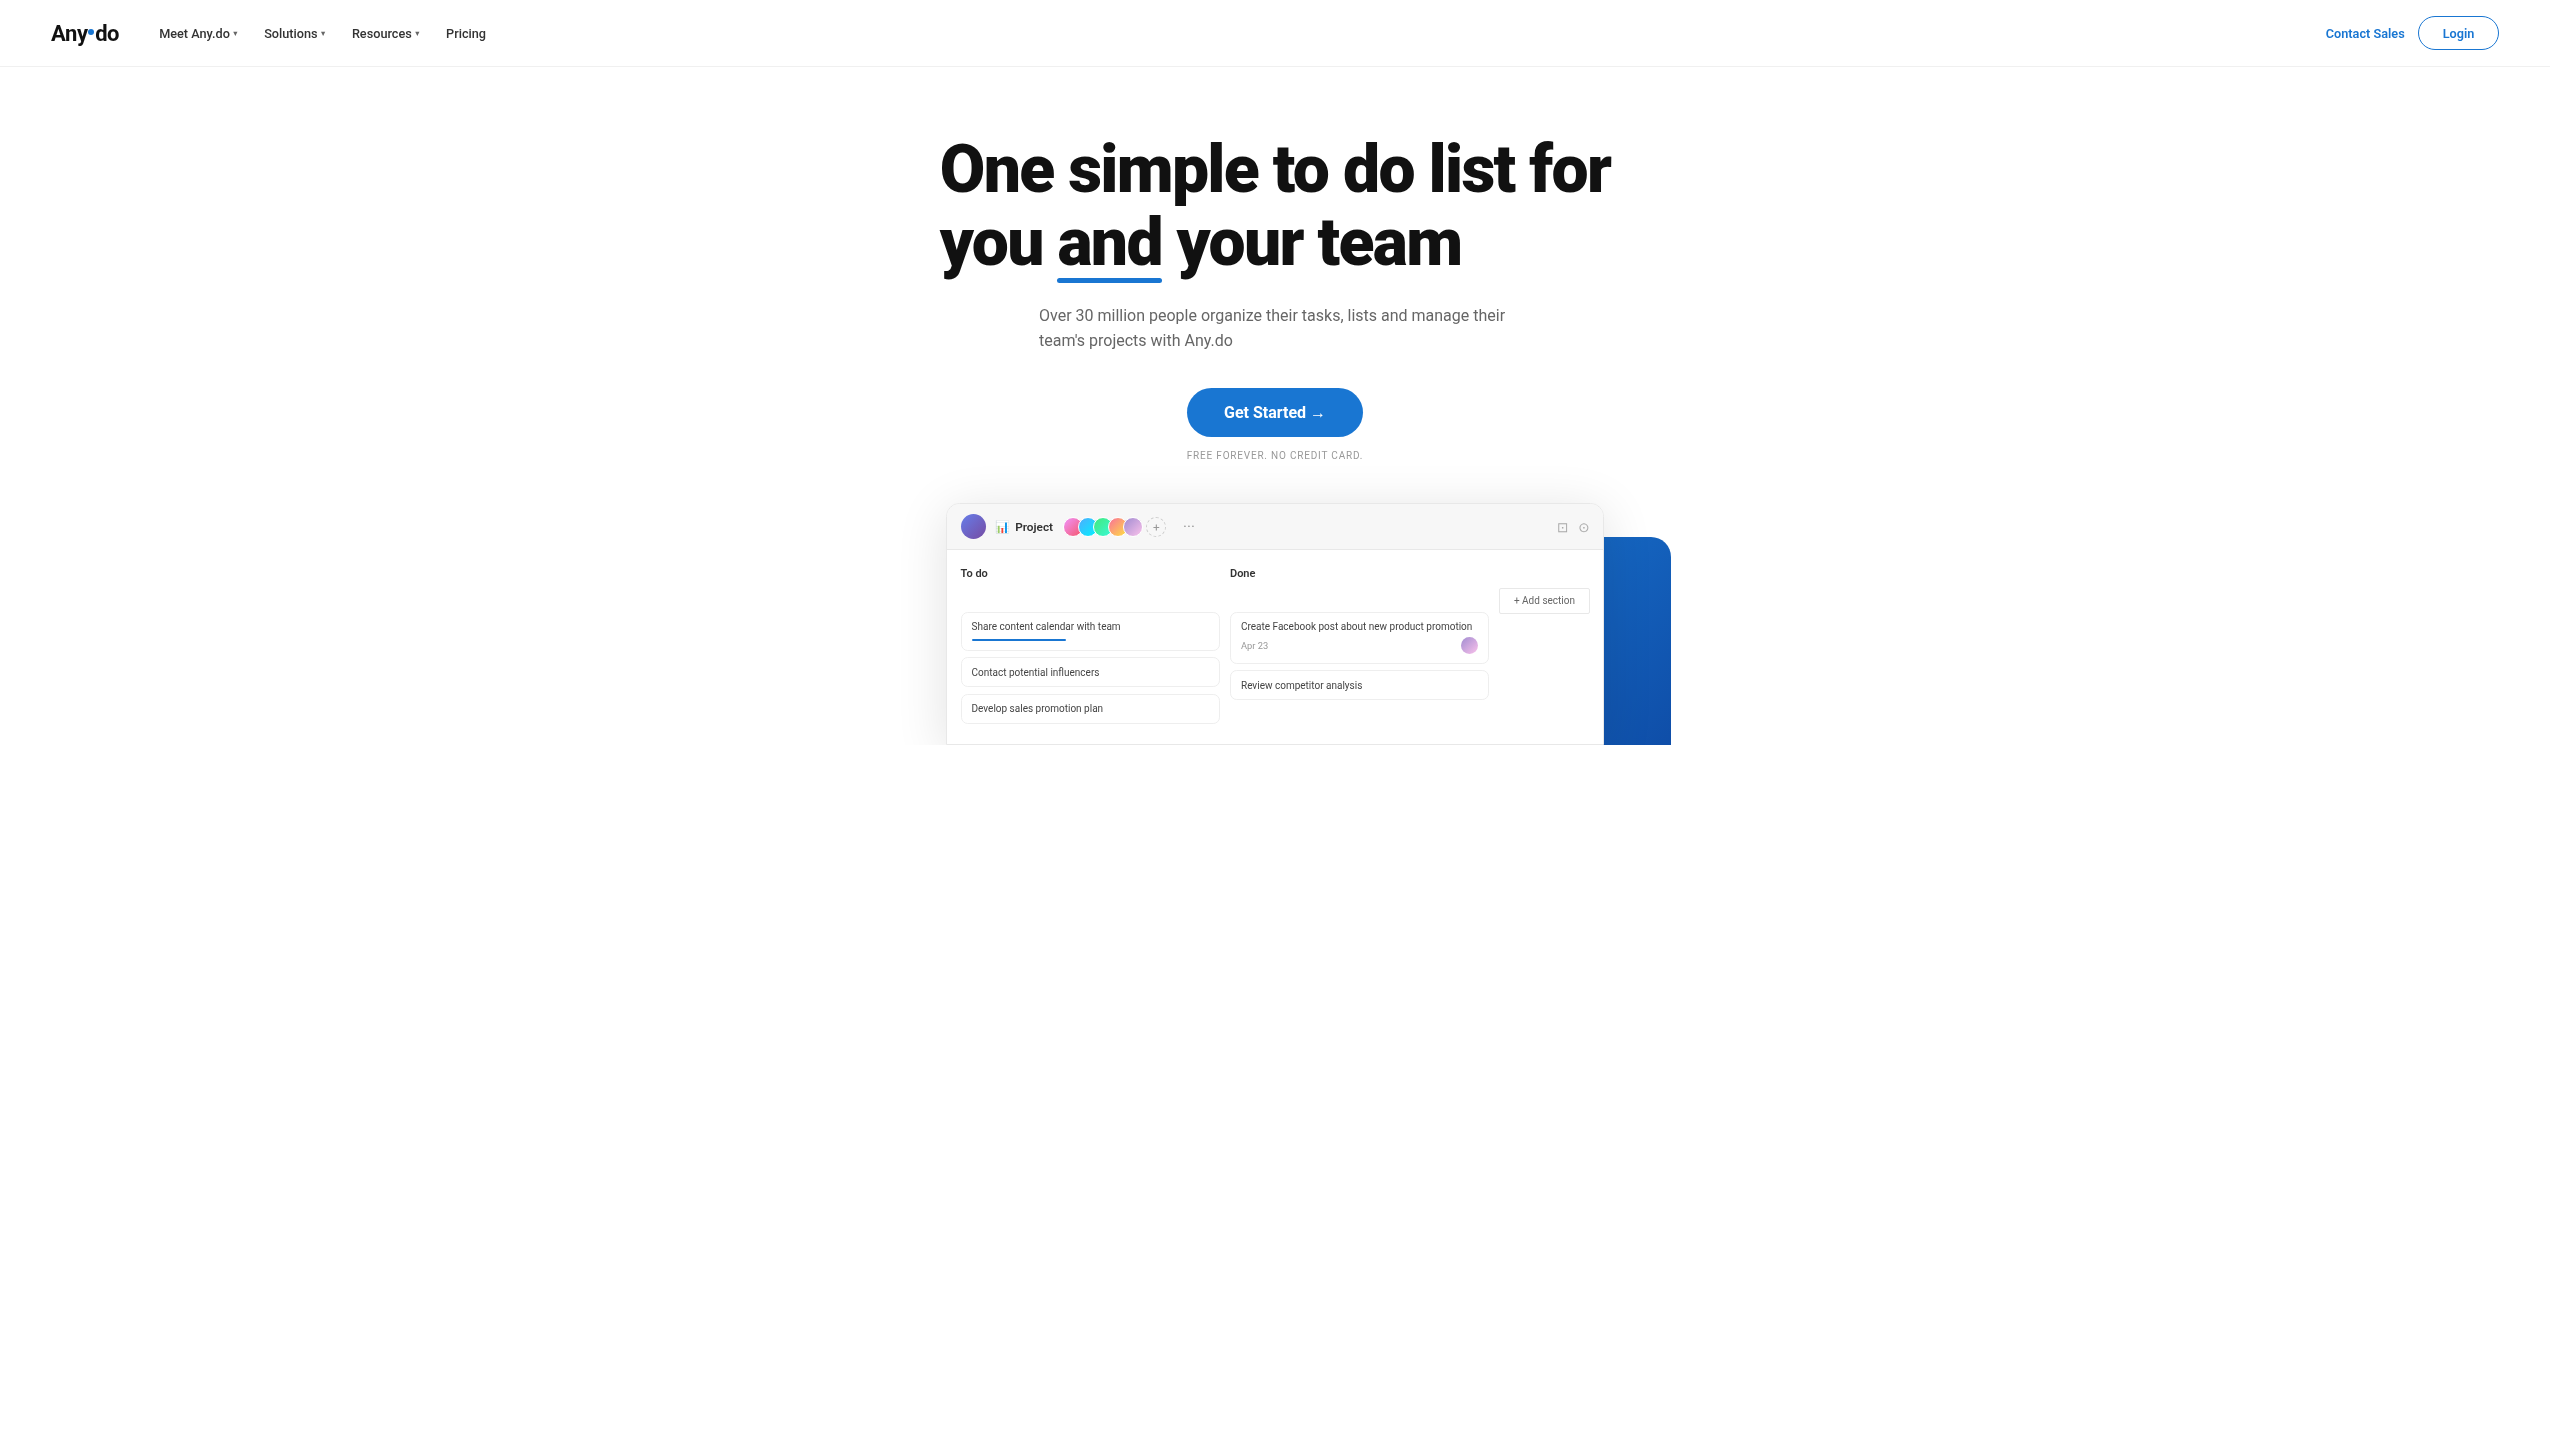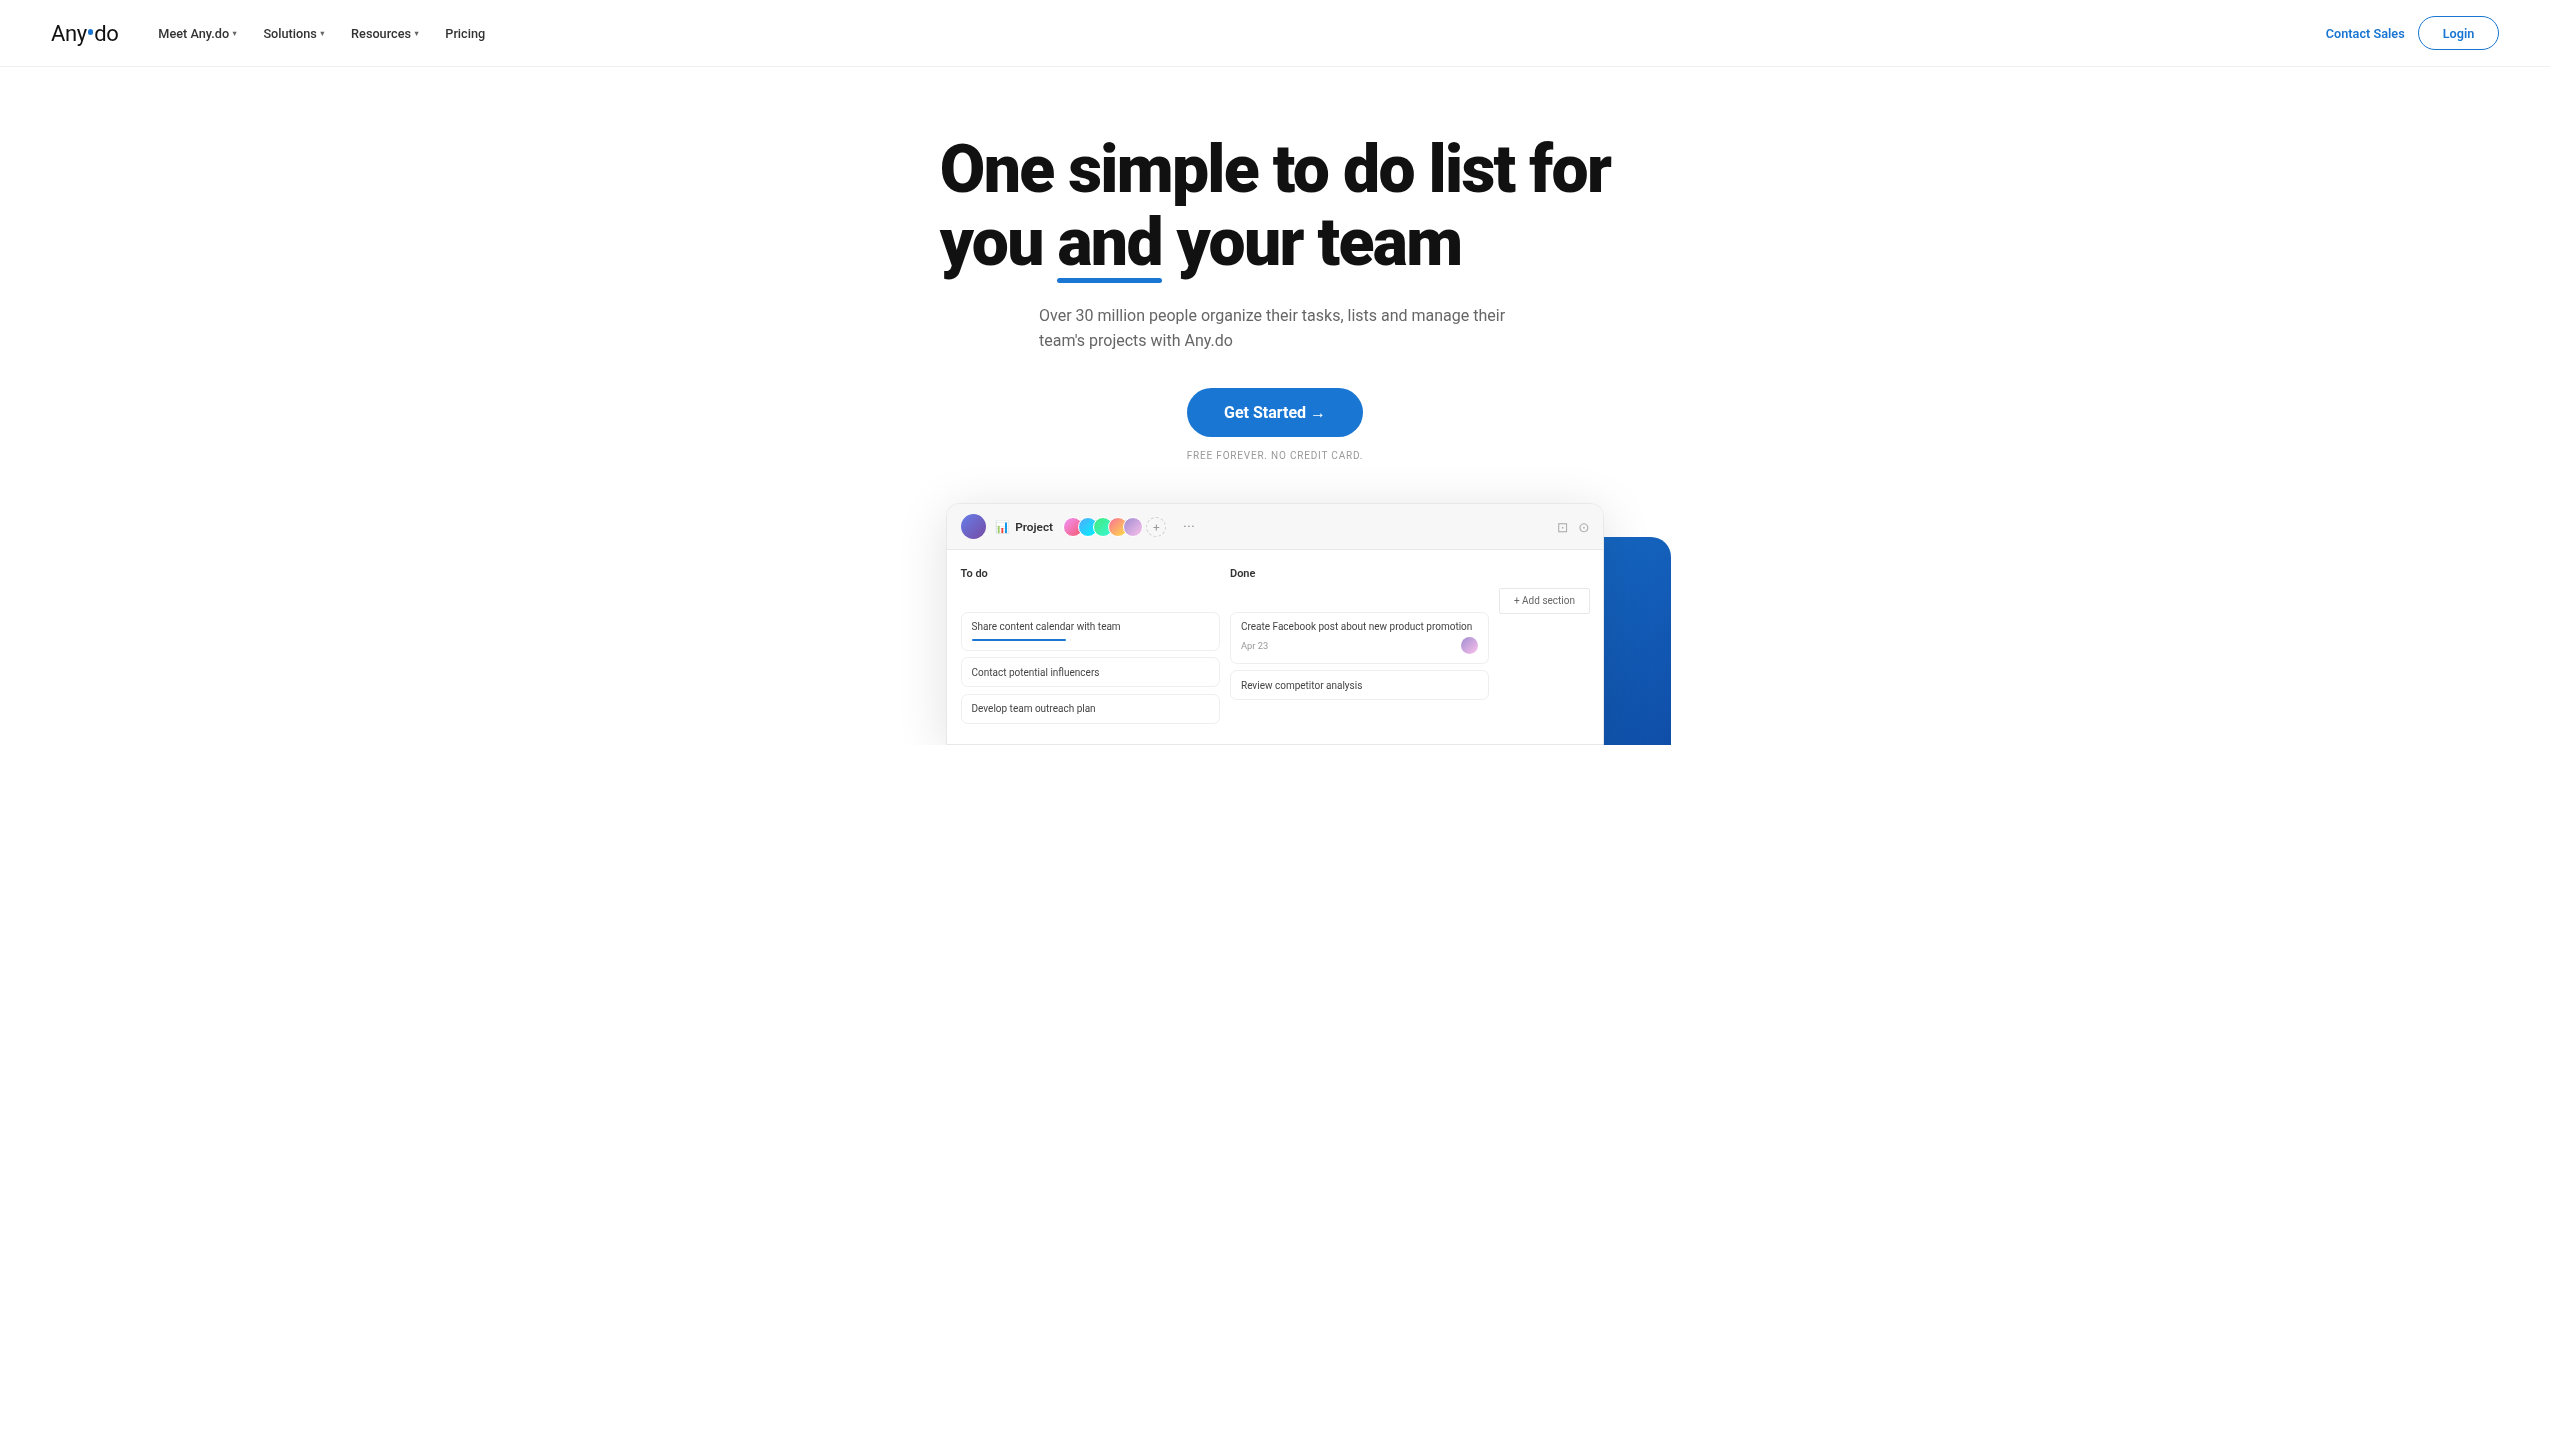--- a/index.html
+++ b/index.html
@@ -32,21 +32,21 @@
     .nav-left {
       display: flex;
       align-items: center;
       gap: 30px;
     }
 
     .logo {
       display: flex;
       align-items: center;
       font-size: 22px;
-      font-weight: 400;
+      font-weight: 700;
       color: #111;
       text-decoration: none;
       letter-spacing: -0.4px;
     }
 
     .logo-dot {
       display: inline-block;
       width: 5.9px;
       height: 5.9px;
       background: #1976d2;
@@ -436,21 +436,21 @@
         <div class="kanban-col">
           <div class="kanban-col-header">To do</div>
           <div class="kanban-card">
             <span>Share content calendar with team</span>
             <div class="kanban-card-progress"></div>
           </div>
           <div class="kanban-card">
             <span>Contact potential influencers</span>
           </div>
           <div class="kanban-card">
-            <span>Develop team outreach plan</span>
+            <span>Develop sales promotion plan</span>
           </div>
         </div>
 
 
         <div class="kanban-col">
           <div class="kanban-col-header">Done</div>
           <div class="kanban-card">
             <span>Create Facebook post about new product promotion</span>
             <div class="kanban-card-meta">
               <span>Apr 23</span>

